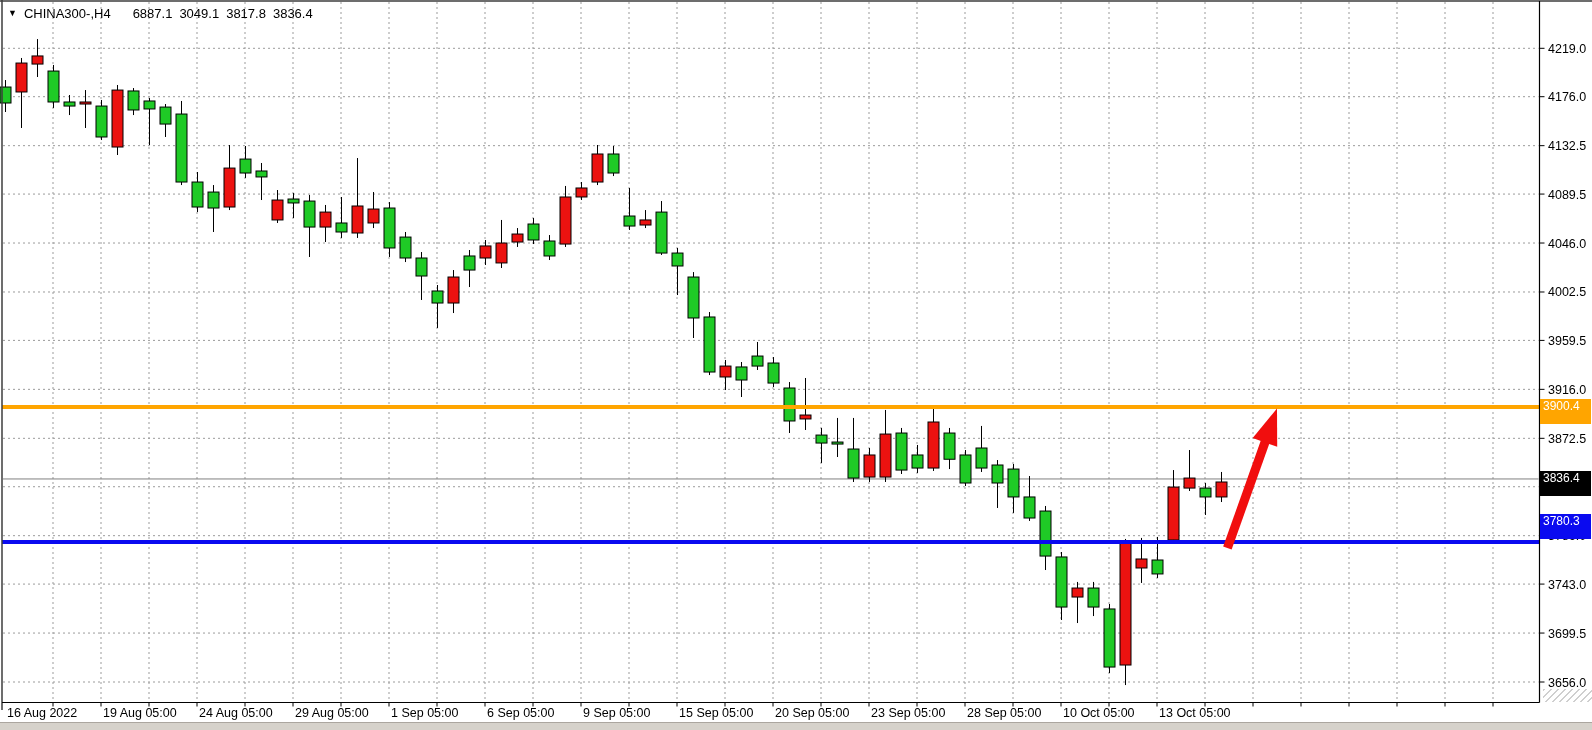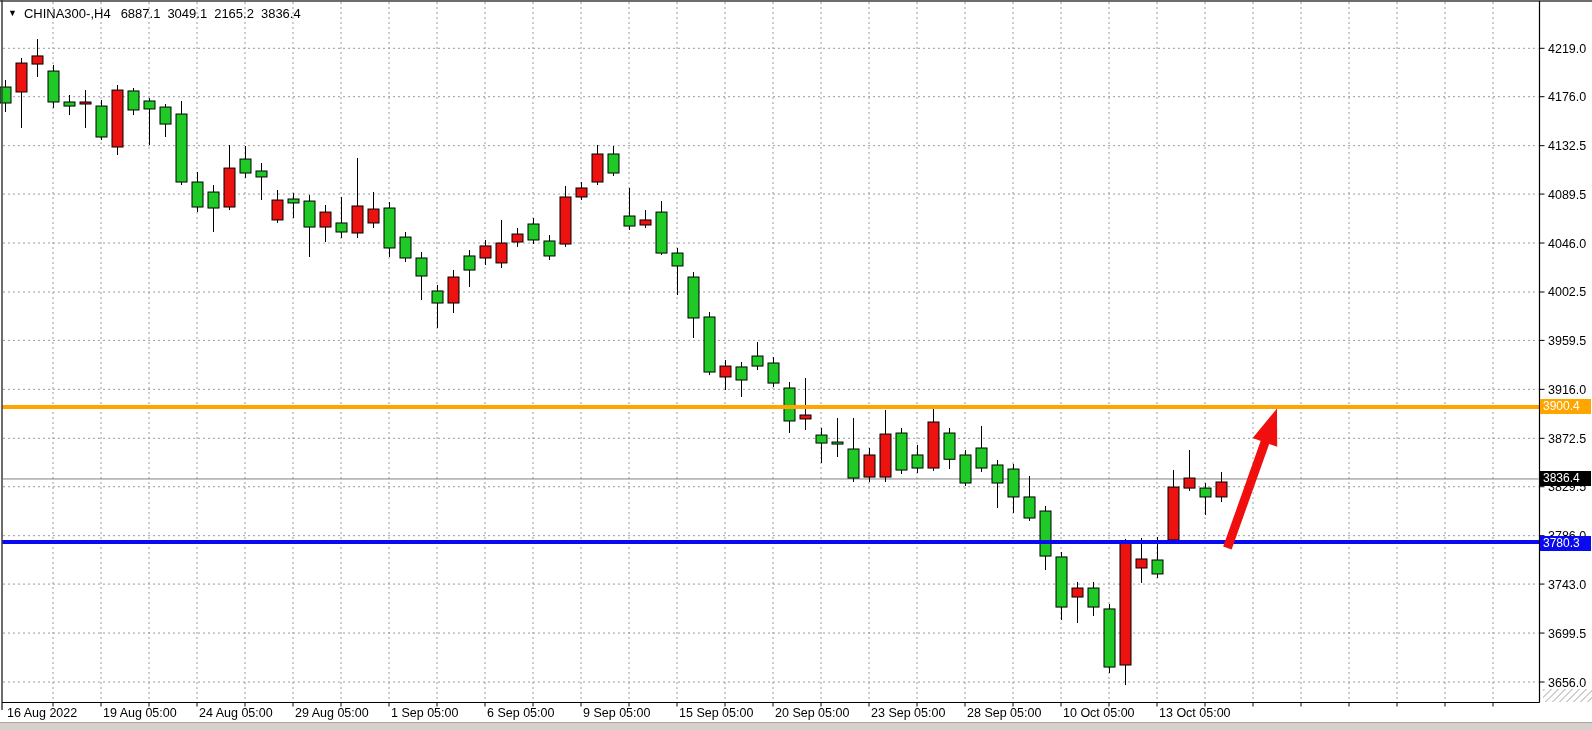--- a/index.html
+++ b/index.html
@@ -1,23 +1,23 @@
 <!DOCTYPE html>
 <html><head>
 <meta charset="utf-8">
 <style>
   html,body{margin:0;padding:0;width:1592px;height:730px;background:#ffffff;overflow:hidden}
   .chart{position:relative;width:1592px;height:730px;font-family:"Liberation Sans",sans-serif;background:#fff}
   .chart svg{position:absolute;left:0;top:0;z-index:1}
   .chart svg text{font-family:"Liberation Sans",sans-serif;fill:#000}
   .hdr{position:absolute;left:8px;top:6px;display:flex;align-items:center;font-size:13px;color:#000;z-index:3;white-space:nowrap}
   .hdr .tri{font-size:9px;margin-right:7px;cursor:pointer;line-height:1}
-  .hdr .sym{margin-right:10px}
+  .hdr .sym{margin-right:22px}
   .hdr .v{margin-right:7px}
-  .badge{position:absolute;left:1540px;width:51px;height:15px;z-index:4;color:#fff;font-size:12px;line-height:15px;padding-left:3px;box-sizing:border-box;overflow:hidden}
+  .badge{position:absolute;left:1540px;width:51px;height:25px;z-index:4;color:#fff;font-size:12px;line-height:15px;padding-left:3px;box-sizing:border-box;overflow:hidden}
   .strip{position:absolute;left:0;top:722px;width:1592px;height:8px;background:#d6d2cb;border-top:1px solid #aba69f;z-index:2}
   .grip{position:absolute;left:1543px;top:689px;width:49px;height:13px;z-index:0;
         background:repeating-linear-gradient(135deg,#cfcfcf 0 1.5px,#ffffff 1.5px 5px)}
 </style>
 </head>
 <body>
 
 <div class="chart">
 
   <div class="grip"></div>
@@ -311,22 +311,22 @@
         <text x="1063" y="716.5">10 Oct 05:00</text>
         <text x="1159" y="716.5">13 Oct 05:00</text>
       </g>
     </svg>
 
   <div class="hdr">
     <span class="tri">▼</span>
     <span class="sym">CHINA300-,H4</span>
     <span class="v">6887.1</span>
     <span class="v">3049.1</span>
-    <span class="v">2165.2</span>
+    <span class="v">3817.8</span>
     <span class="v">3836.4</span>
   </div>
 
   <div class="badge" style="top: 399.416px; background: rgb(255, 165, 0);">3900.4</div>
   <div class="badge" style="top: 471.455px; background: rgb(0, 0, 0);">3836.4</div>
-  <div class="badge" style="top: 536px; background: rgb(10, 10, 240);">3780.3</div>
+  <div class="badge" style="top: 514px; background: rgb(10, 10, 240);">3780.3</div>
 
   <div class="strip"></div>
 </div>
 
 </body></html>

